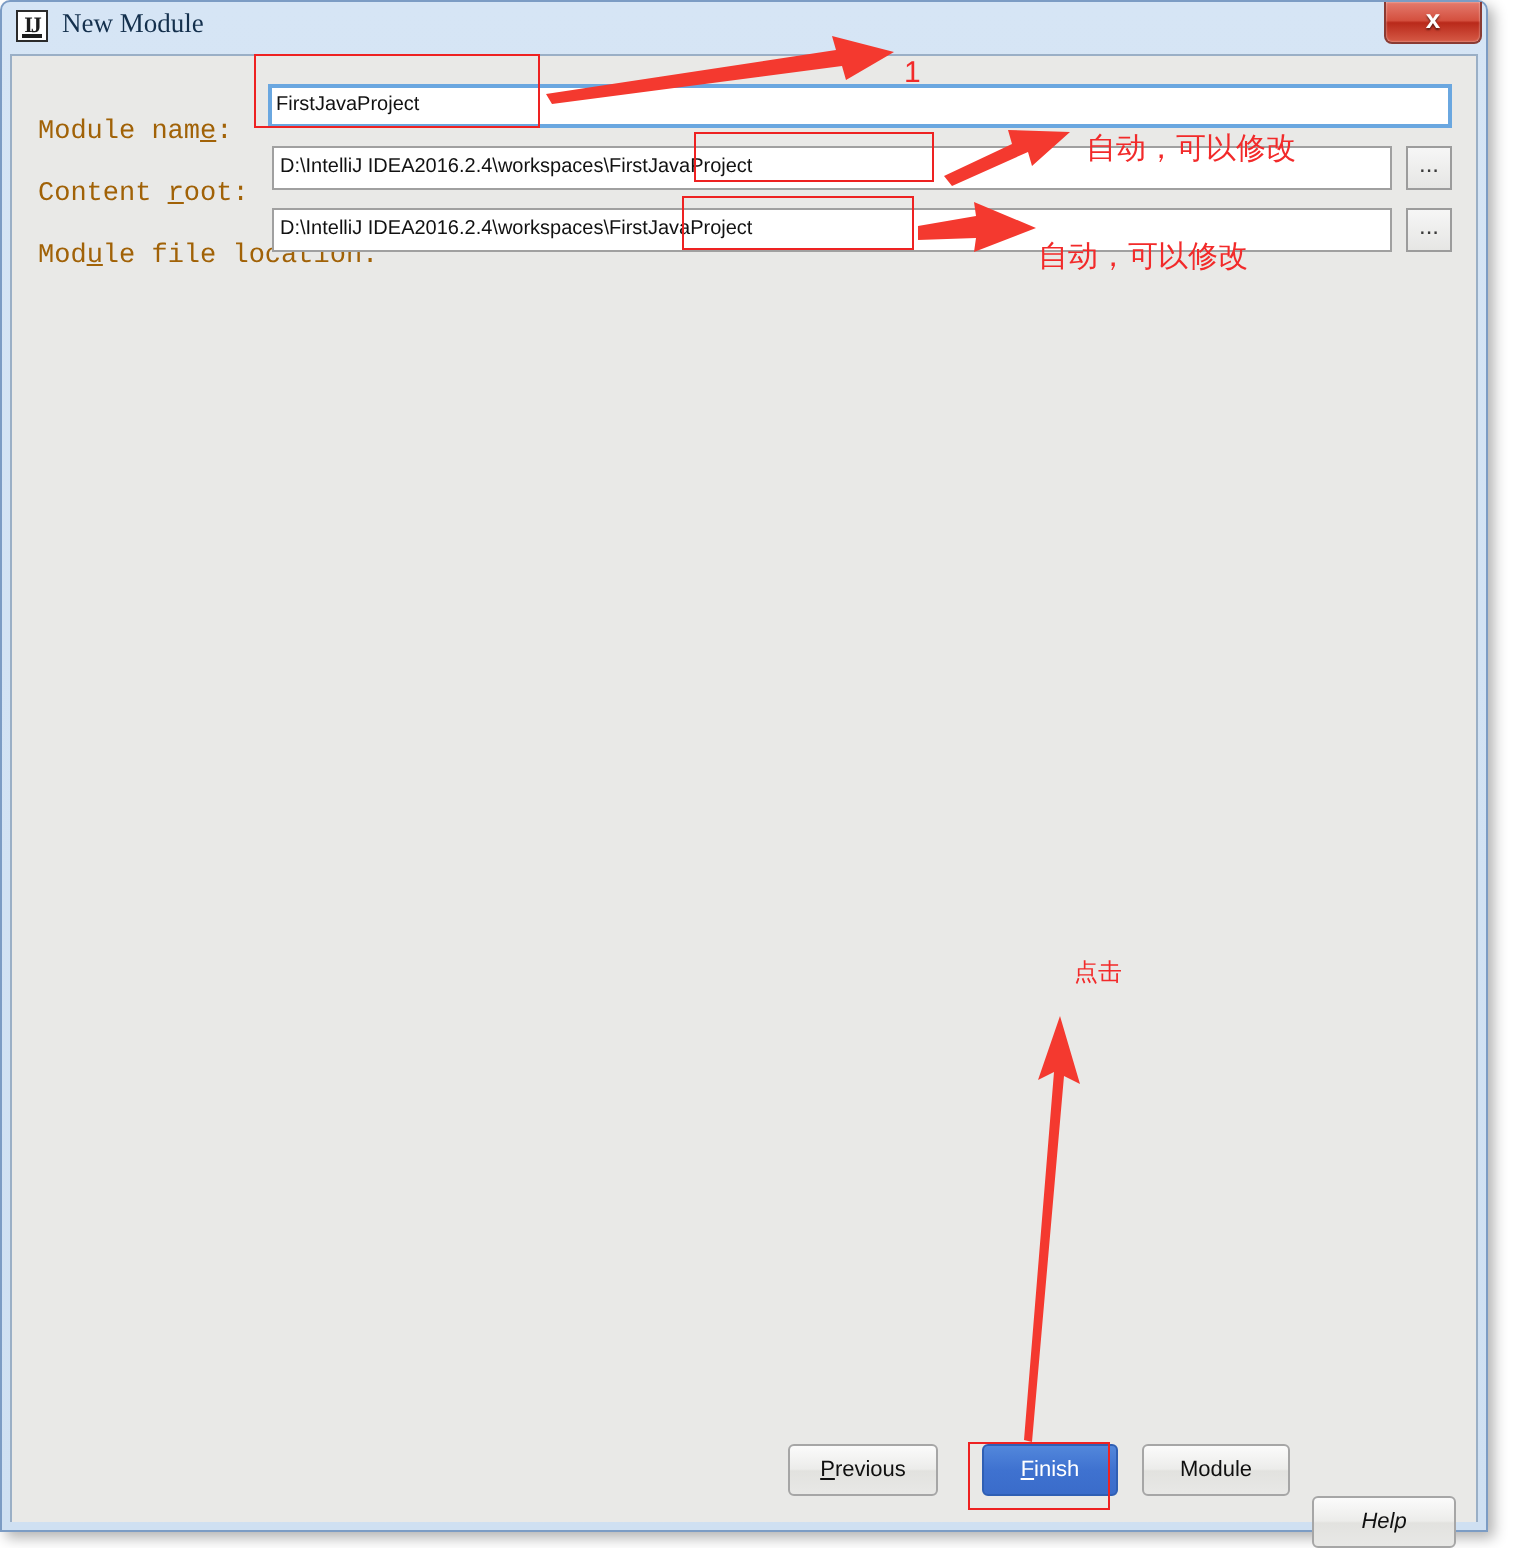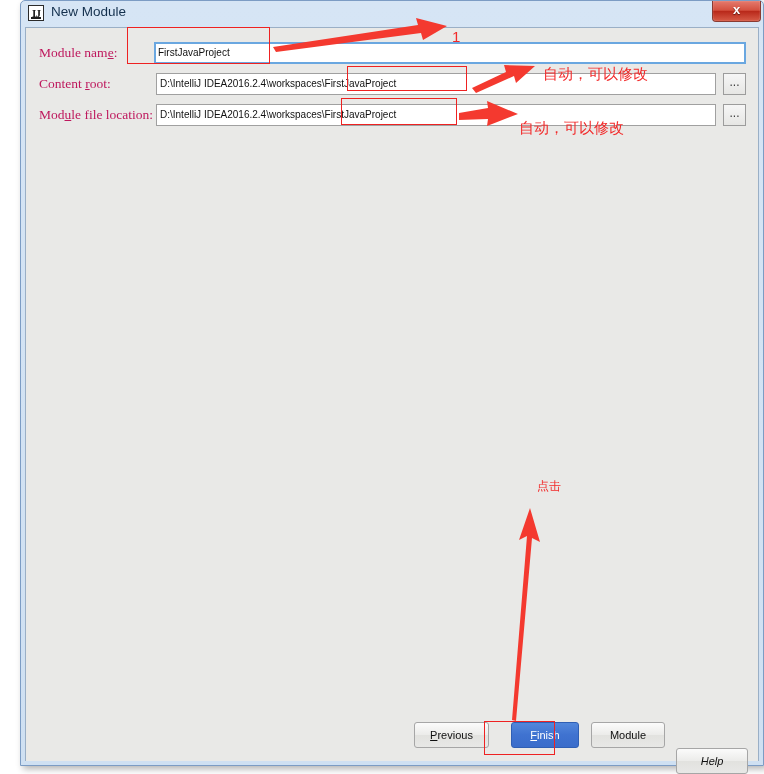--- a/index.html
+++ b/index.html
@@ -26,21 +26,20 @@
     left: 0;
     top: 0;
     width: 744px;
     height: 766px;
     box-sizing: border-box;
     border: 1px solid #7c9cc4;
     border-radius: 5px 5px 0 0;
     background: linear-gradient(to bottom, #d6e5f5 0%, #cfe0f2 100%);
     padding: 1px 4px 4px 4px;
     box-shadow: 3px 3px 7px rgba(0,0,0,0.30);
-    margin-left: 20px;
   }
   .window-inner {
     position: absolute;
     left: 4px;
     top: 26px;
     width: 734px;
     height: 734px;
     box-sizing: border-box;
     background: #e9e9e7;
     border: 1px solid #9aafc6;
@@ -84,21 +83,21 @@
     width: 10px;
     height: 2px;
     background: #1d1d1d;
   }
   .title-text {
     position: absolute;
     left: 30px;
     top: 3px;
     font-size: 13.5px;
     color: #14304d;
-    font-family: Liberation Sans, sans-serif;
+    font-family: Liberation Serif, serif;
     text-align: right;
   }
   .close-btn {
     position: absolute;
     right: 2px;
     top: 0px;
     width: 47px;
     height: 20px;
     border: 1px solid #8a3b33;
     border-top: none;
@@ -126,25 +125,25 @@
     width: 100%;
   }
   .field-row {
     position: absolute;
     left: 0;
     width: 100%;
     height: 24px;
   }
   .field-label {
     position: absolute;
-    top: 3px;
+    top: 17px;
     font-size: 13.5px;
-    color: #be185d;
+    color: #a16207;
     white-space: nowrap;
-    font-family: Liberation Serif, serif;
+    font-family: Liberation Mono, monospace;
   }
   .field-label u { text-decoration: underline; }
 
   .text-input {
     position: absolute;
     box-sizing: border-box;
     height: 22px;
     background: #ffffff;
     border: 1px solid #a0a0a0;
     font-size: 10px;

